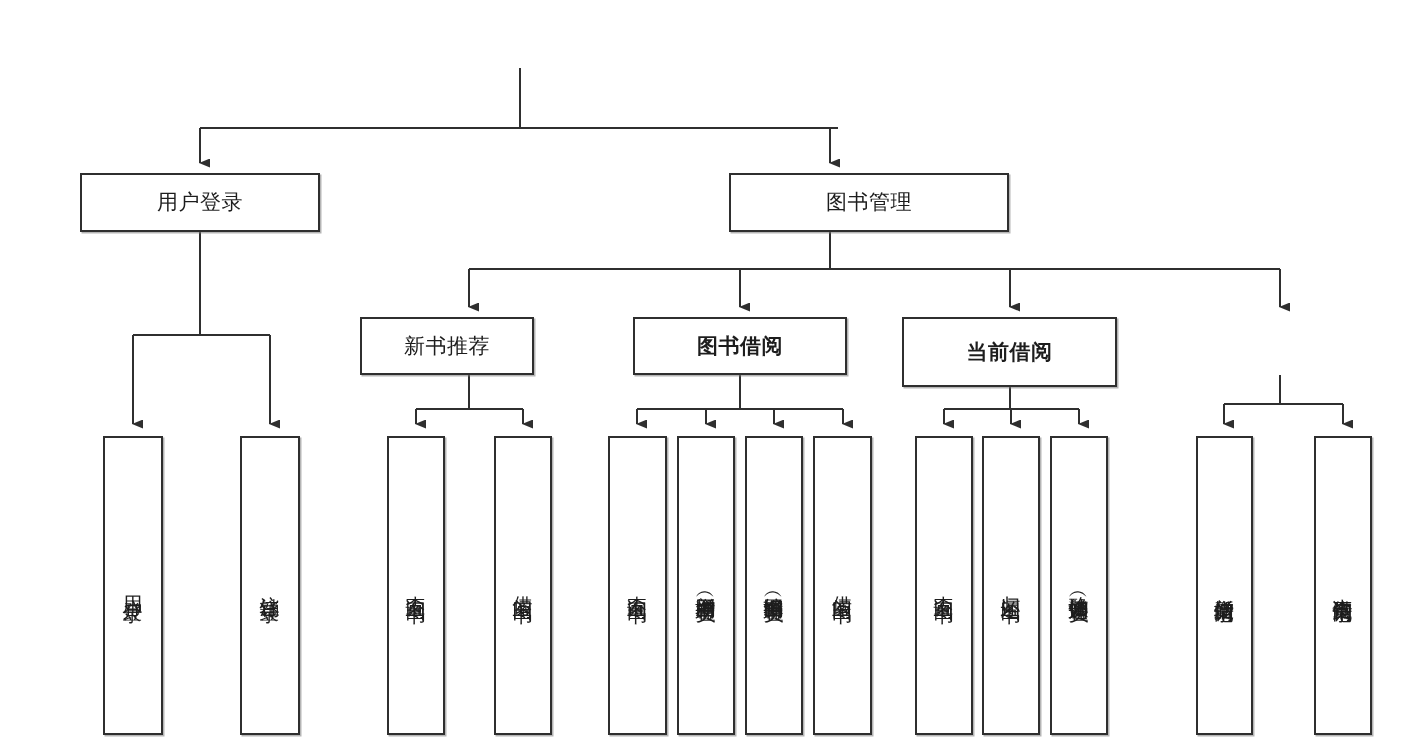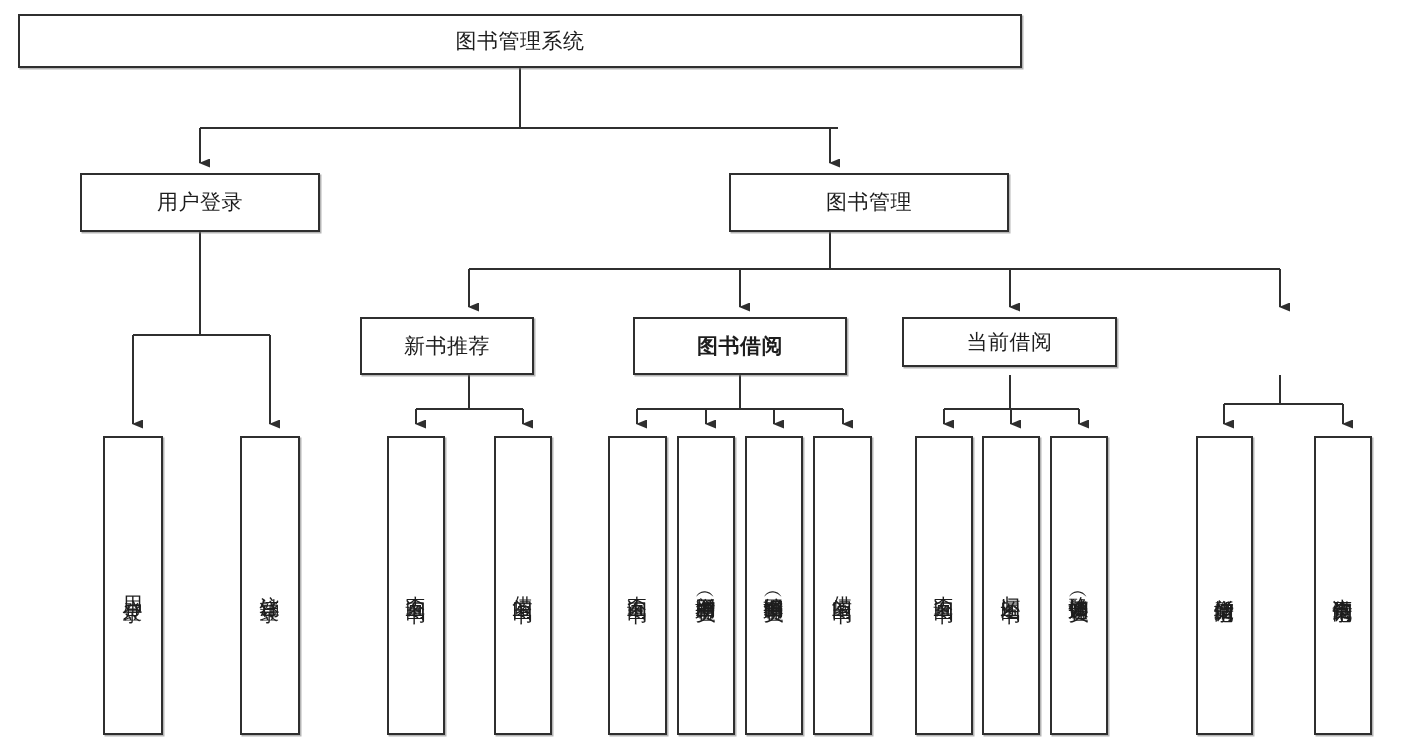--- a/index.html
+++ b/index.html
@@ -113,38 +113,35 @@
       <path d="M1011,409 L1011,424" marker-end="url(#arrowhead)"></path>
       <path d="M1079,409 L1079,424" marker-end="url(#arrowhead)"></path>
 
       <path d="M1280,375 L1280,404"></path>
       <path d="M1224,404 L1343,404"></path>
       <path d="M1224,404 L1224,424" marker-end="url(#arrowhead)"></path>
       <path d="M1343,404 L1343,424" marker-end="url(#arrowhead)"></path>
     </g>
   </svg>
 
-  <div class="node" style="left:18px; top:14px; width:1004px; height:54px;">
-    <span class="node-label">图书管理系统</span>
-  </div>
 
   <div class="node" style="left:80px; top:173px; width:240px; height:59px;">
     <span class="node-label">用户登录</span>
   </div>
   <div class="node" style="left:712px; top:173px; width:280px; height:59px;margin-left:17px;">
     <span class="node-label">图书管理</span>
   </div>
 
   <div class="node" style="left:360px; top:317px; width:174px; height:58px;">
     <span class="node-label">新书推荐</span>
   </div>
   <div class="node" style="left:633px; top:317px; width:214px; height:58px;font-weight:bold;">
     <span class="node-label">图书借阅</span>
   </div>
-  <div class="node" style="left:902px; top:317px; width:215px; height:50px;">
+  <div class="node" style="left:902px; top:317px; width:215px; height:70px;font-weight:bold;">
     <span class="node-label">当前借阅</span>
   </div>
 
   <div class="node vertical" style="left:103px; top:436px; width:60px; height:299px;">
     <span class="node-label">用户登录</span>
   </div>
   <div class="node vertical" style="left:240px; top:436px; width:60px; height:299px;">
     <span class="node-label">注销登录</span>
   </div>
 

